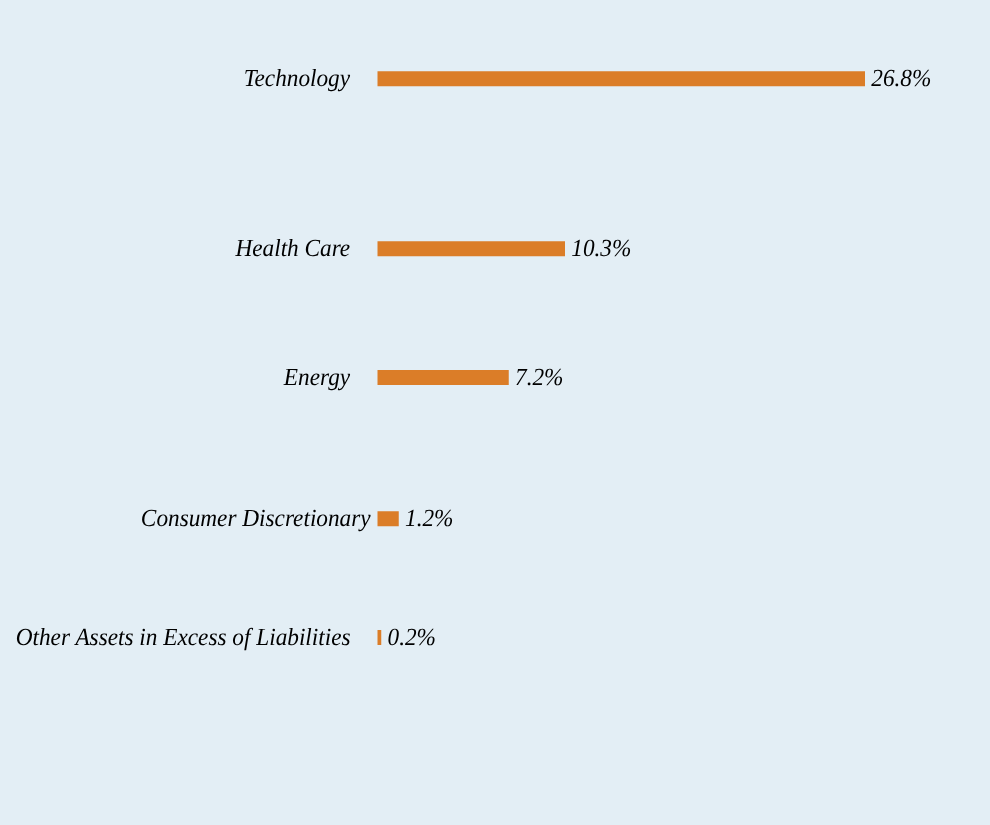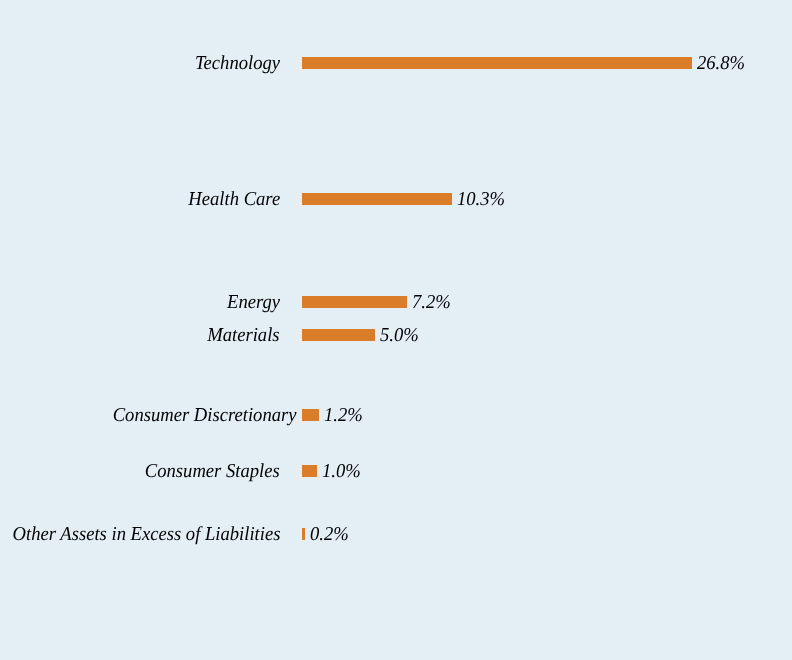--- a/index.html
+++ b/index.html
@@ -79,41 +79,27 @@
       </div>
       <div class="val-label" style="left: 457.021px;">10.3%</div>
     </div>
     <div class="row" style="top: 277.7px; margin-top: 12px;">
       <div class="cat-label">Energy</div>
       <div class="bar-wrap">
         <div class="bar" style="width: 104.904px; background: rgb(219, 125, 40);"></div>
       </div>
       <div class="val-label" style="left: 411.854px;">7.2%</div>
     </div>
-    <div class="row" style="top: 323.11px;">
-      <div class="cat-label">Materials</div>
-      <div class="bar-wrap">
-        <div class="bar" style="width: 72.85px; background: rgb(219, 125, 40);"></div>
-      </div>
-      <div class="val-label" style="left: 379.8px;">5.0%</div>
-    </div>
     <div class="row" style="top: 403px; padding-left: 16px;">
       <div class="cat-label">Consumer Discretionary</div>
       <div class="bar-wrap">
         <div class="bar" style="width: 17.484px; background: rgb(219, 125, 40);"></div>
       </div>
       <div class="val-label" style="left: 324.434px;">1.2%</div>
     </div>
-    <div class="row" style="top: 459.34px;">
-      <div class="cat-label">Consumer Staples</div>
-      <div class="bar-wrap">
-        <div class="bar" style="width: 14.57px; background: rgb(219, 125, 40);"></div>
-      </div>
-      <div class="val-label" style="left: 321.52px;">1.0%</div>
-    </div>
-    <div class="row" style="top: 522px; text-align: right;">
+    <div class="row" style="top: 498px; text-align: right;">
       <div class="cat-label">Other Assets in Excess of Liabilities</div>
       <div class="bar-wrap">
         <div class="bar" style="width: 2.914px; background: rgb(219, 125, 40);"></div>
       </div>
       <div class="val-label" style="left: 309.864px;">0.2%</div>
     </div>
   </div>
 
 </body></html>

